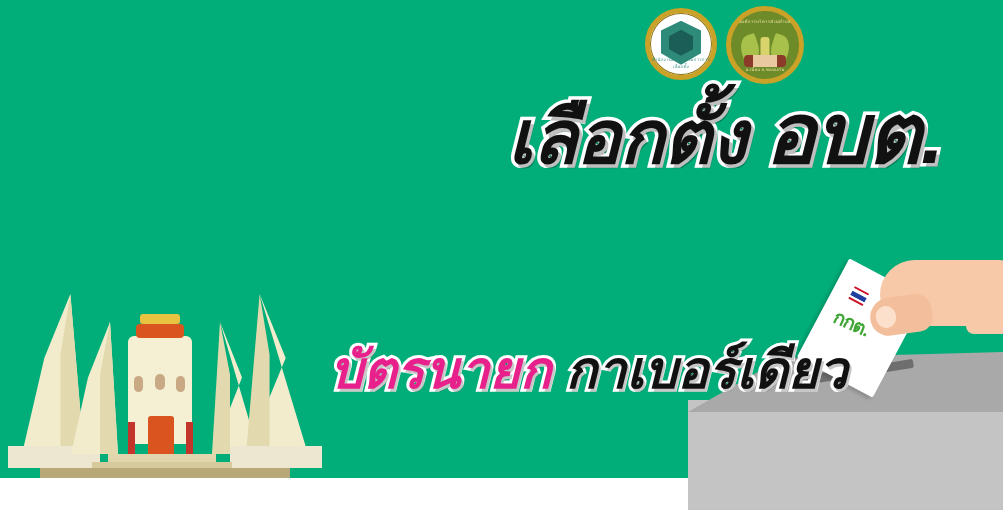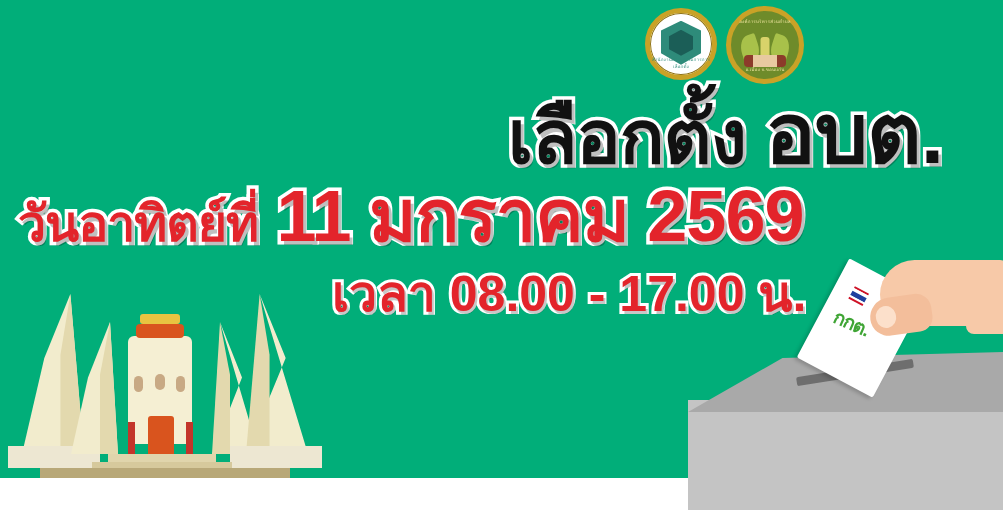--- a/index.html
+++ b/index.html
@@ -111,21 +111,21 @@
     position:absolute; left:14px; top:54px; width:20px; height:22px;
     background:#FCE0CB; border-radius:10px; transform:rotate(-14deg);
   }
   .wrist {
     position:absolute; left:104px; top:12px; width:52px; height:70px;
     background:#F7C9A8; border-radius:6px 0 0 8px;
   }
 
   
   .otext {
-    position:absolute; white-space:nowrap; font-weight:bold; line-height:1;
+    position:absolute; white-space:nowrap; font-weight:bold; line-height:1;font-style:italic;
     -webkit-text-stroke-width:0;
   }
   .ol-white {
     paint-order:stroke fill;
     -webkit-text-stroke:7px #ffffff;
     text-shadow:3px 4px 0 rgba(0,0,0,.25);
   }
   .ol-white-sm { paint-order:stroke fill; -webkit-text-stroke:6px #ffffff;
     text-shadow:2px 3px 0 rgba(0,0,0,.22); }
 
@@ -229,28 +229,25 @@
     <div class="pillar"></div>
     <div class="hands"></div>
     <div class="emblem-caption" style="bottom:6px;">อ.เมือง จ.ขอนแก่น</div>
   </div>
 
   <div class="otext ol-white" id="line-headline">
     <span>เลือกตั้ง</span>
     <span class="big">อบต.</span>
   </div>
 
-  <div class="otext ol-white" id="line-date">
-    <span class="small">วันอาทิตย์ที่</span>
-    <span class="num">11</span>
-    <span class="num">มกราคม</span>
-    <span class="num">2569</span>
-  </div>
-
-  <div class="otext ol-white-sm" id="line-time">เวลา 08.00 - 17.00 น.</div>
-
-
+
+
+
+  <div class="otext ol-white-sm" id="line-mayor">
+    <span class="pink">บัตรนายก</span>
+    <span class="blk">กาเบอร์เดียว</span>
+  </div>
 
 
   <div class="white-strip"></div>
   <div style="position:absolute;left:688px;top:478px;width:315px;height:32px;background:#C4C4C4;"></div>
 
 </div>
 
 </body></html>

